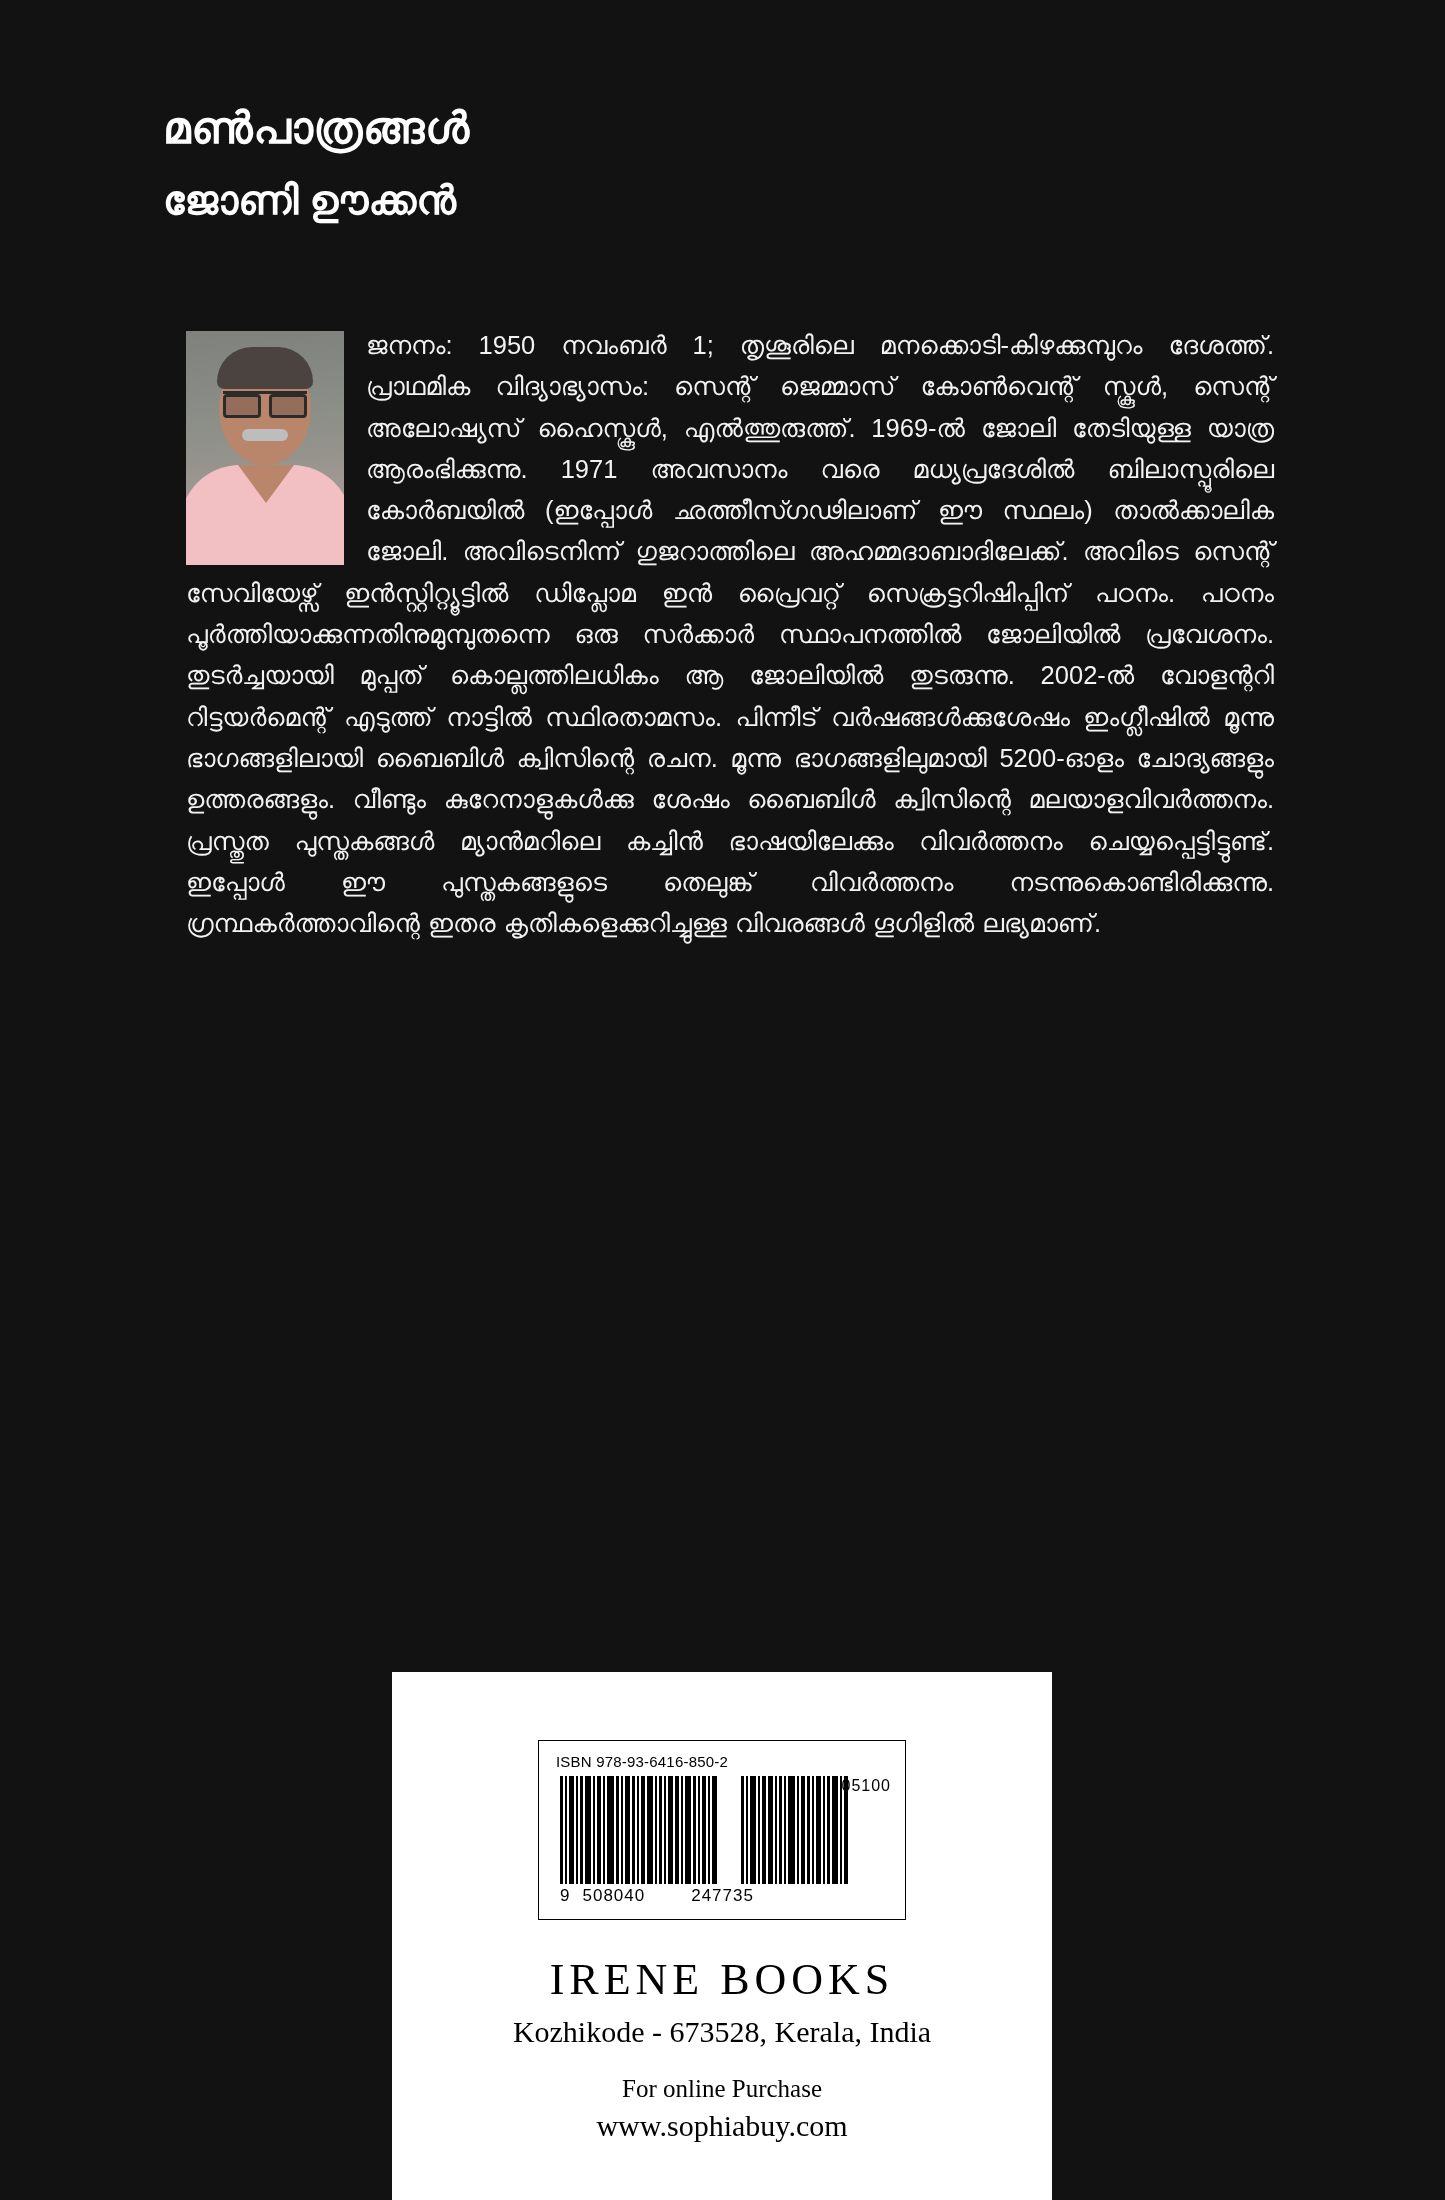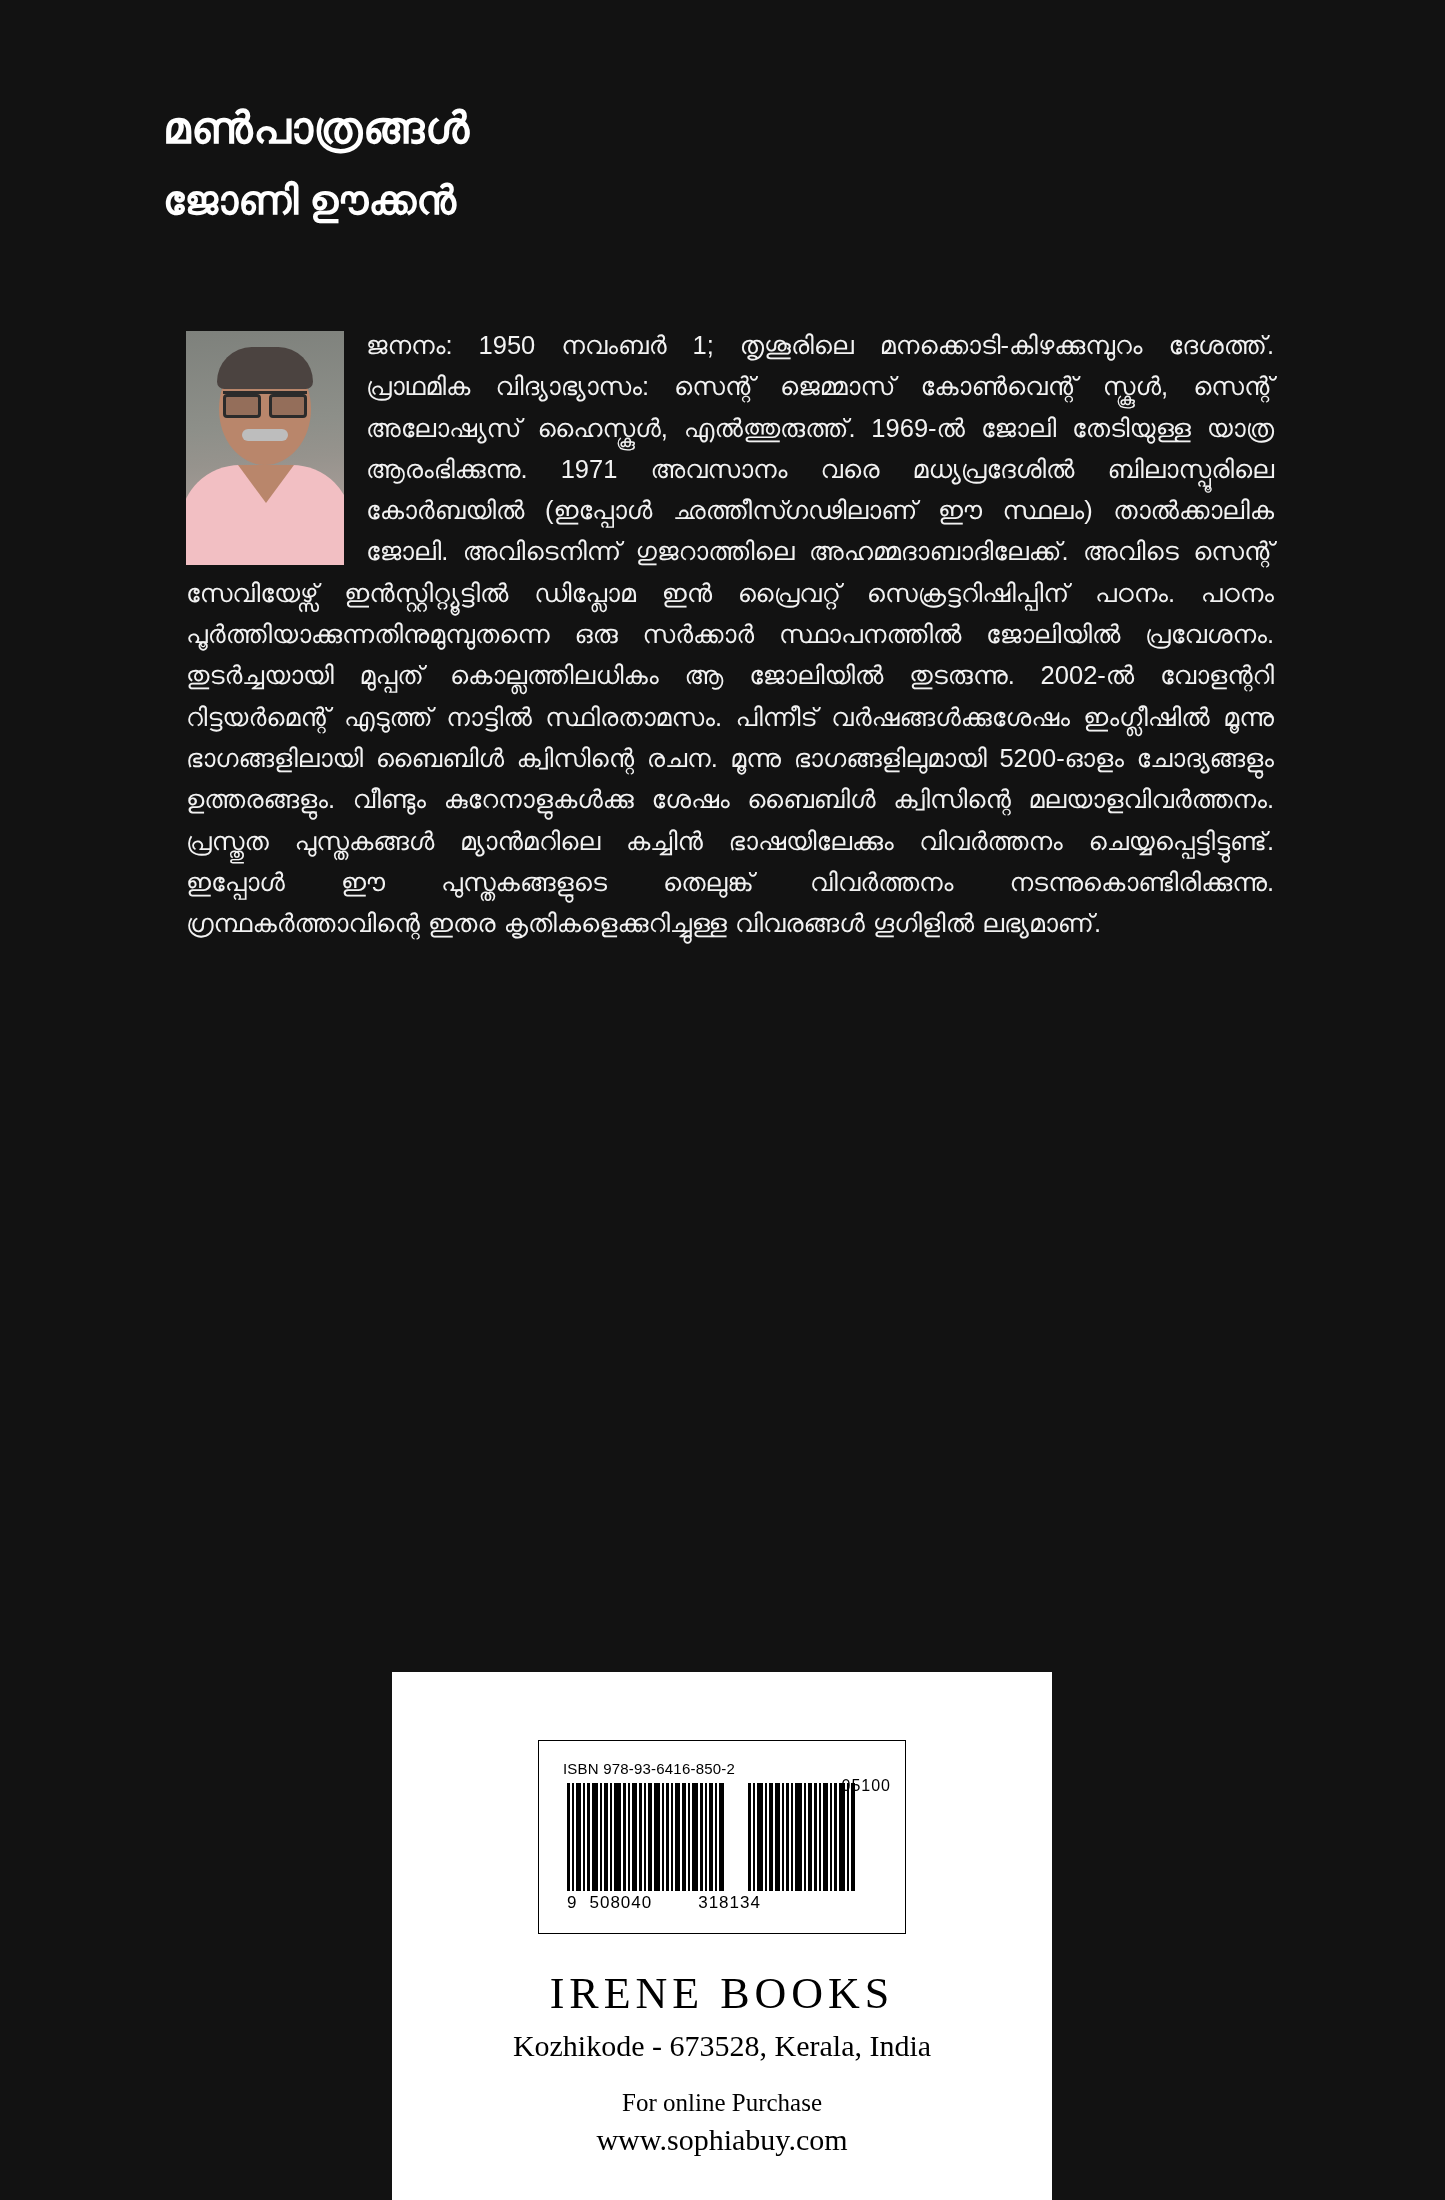--- a/index.html
+++ b/index.html
@@ -154,21 +154,21 @@
     width: 660px;
     height: 528px;
     background: #ffffff;
     text-align: center;
   }
   .barcode-box {
     margin: 68px auto 0 auto;
     width: 368px;
     border: 1px solid #000000;
     background: #ffffff;
-    padding: 12px;
+    padding: 5px;
     position: relative;
     box-sizing: border-box;
   }
   .isbn-line {
     text-align: left;
     font-size: 15px;
     color: #000;
     padding: 7px 0 4px 12px;
     font-family: "Liberation Sans", sans-serif;
     letter-spacing: 0.2px;
@@ -313,21 +313,21 @@
           <div class="b" style="width:5px"></div>
           <div class="b" style="width:2px"></div>
           <div class="b" style="width:3px"></div>
           <div class="b" style="width:6px"></div>
           <div class="b" style="width:2px"></div>
           <div class="b" style="width:4px"></div>
         </div>
         <div class="barcode-digits">
           <span class="d1">9</span>
           <span class="d2">508040</span>
-          <span class="d3">318134</span>
+          <span class="d3">247735</span>
         </div>
       </div>
 
       <div class="pub-name">IRENE BOOKS</div>
       <div class="pub-address">Kozhikode - 673528, Kerala, India</div>
       <div class="pub-online">For online Purchase</div>
       <div class="pub-url">www.sophiabuy.com</div>
     </div>
 
   </div>

